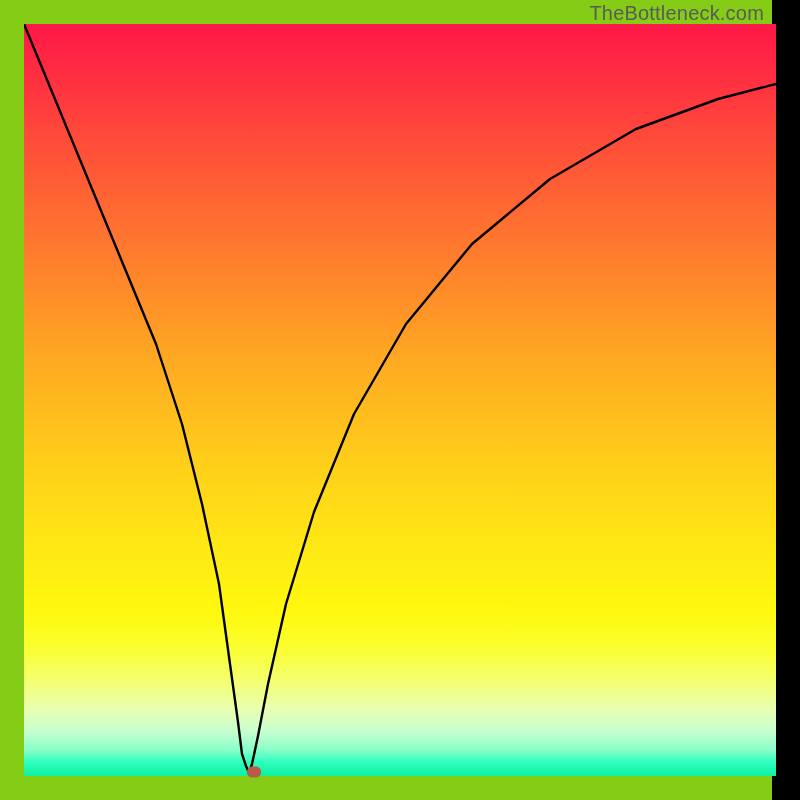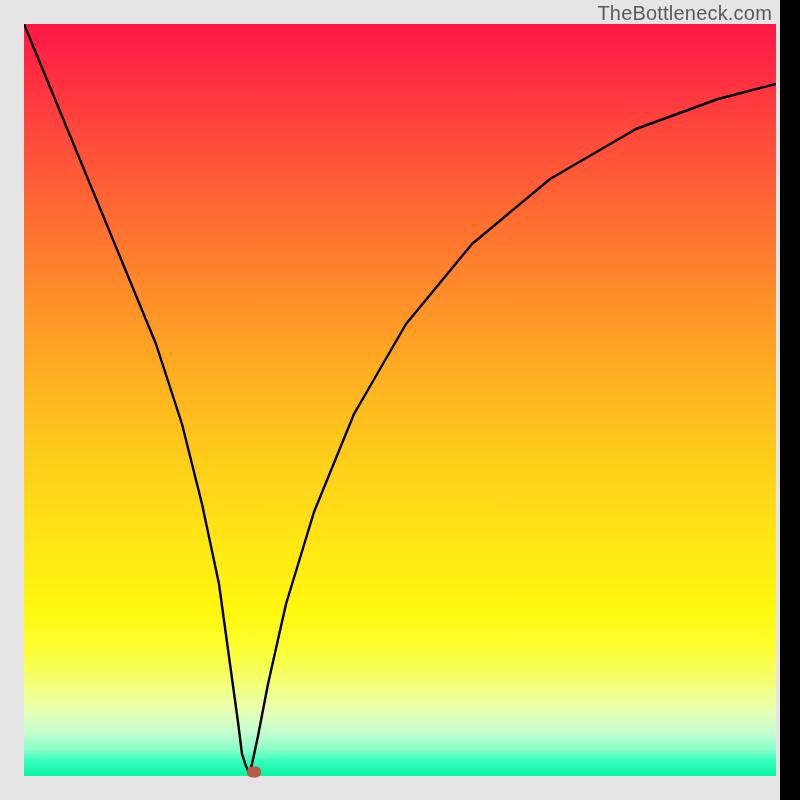--- a/index.html
+++ b/index.html
@@ -10,22 +10,21 @@
     background: #000;
     font-family: Arial, Helvetica, sans-serif;
     overflow: hidden;
   }
   .frame {
     position: absolute;
     top: 0;
     left: 0;
     width: 772px;
     height: 800px;
-    background: #e5e5e5;
-    padding-left: 8px;
+    background: #84cc16;
   }
   .watermark {
     position: absolute;
     top: 2px;
     right: 8px;
     color: #5a5a5a;
     font-size: 20px;
     font-weight: 500;
     letter-spacing: 0.2px;
     z-index: 10;

